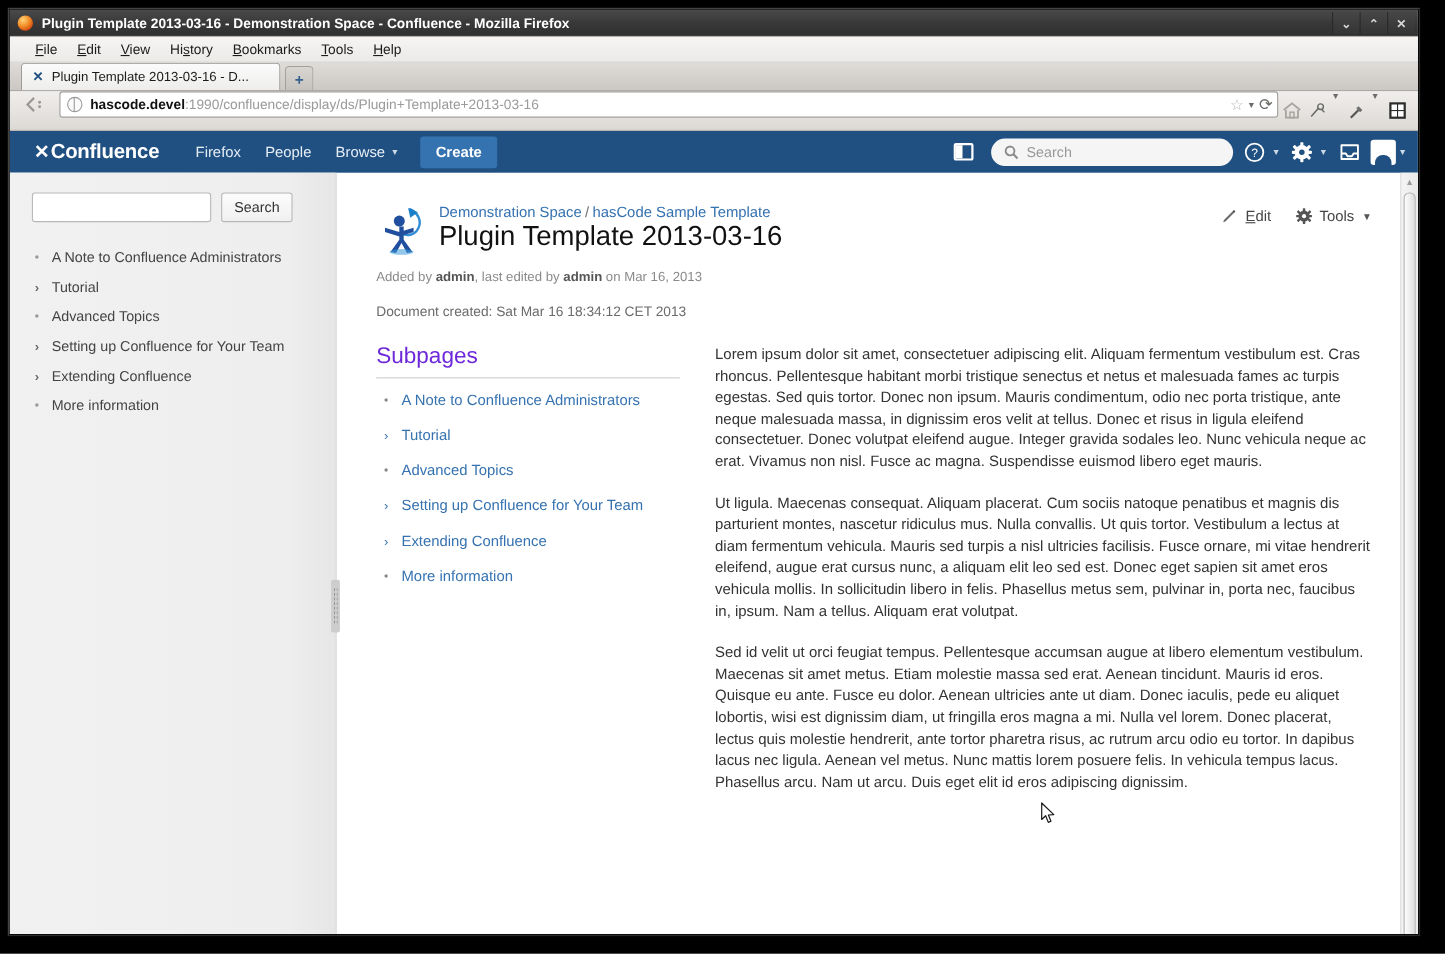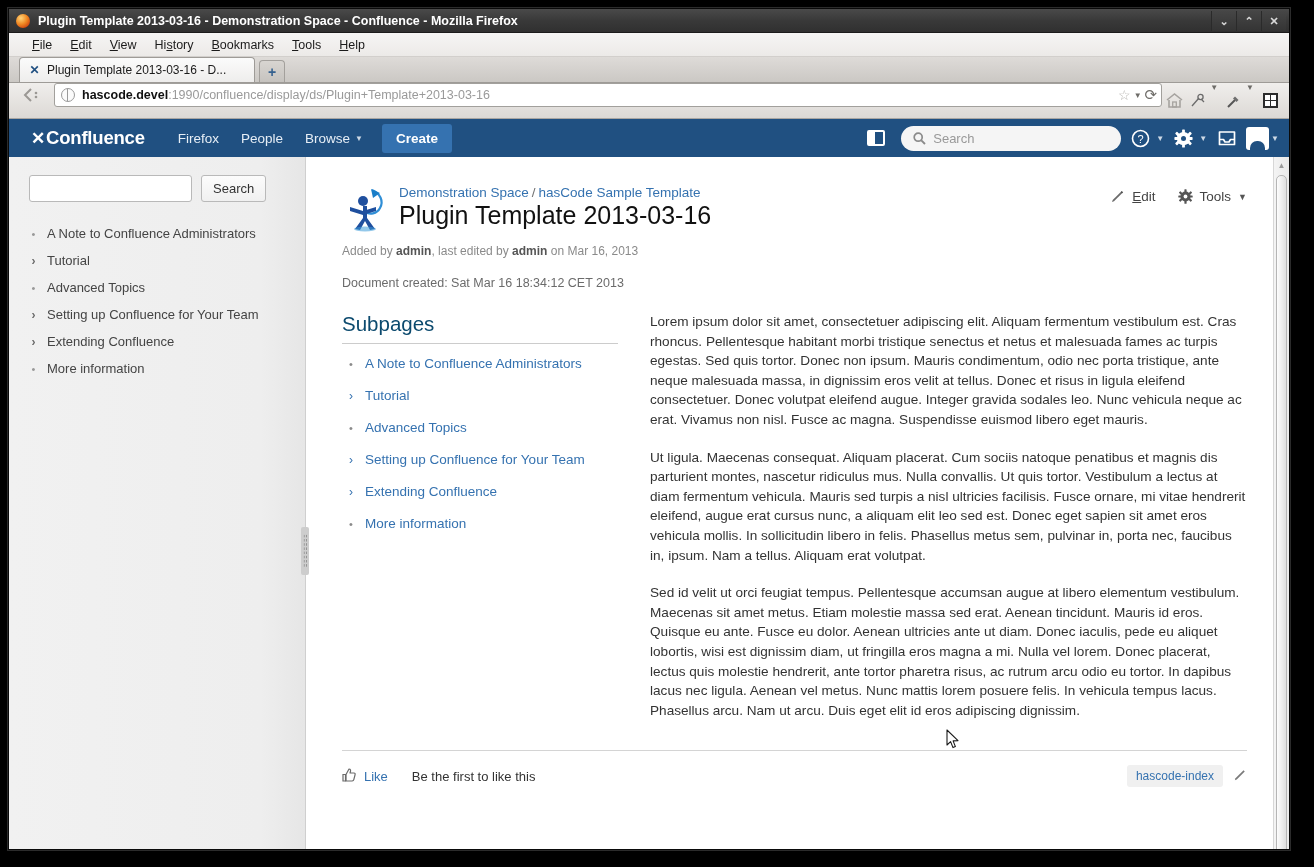--- a/index.html
+++ b/index.html
@@ -252,21 +252,21 @@
     font-size:22px; font-weight:normal; color:#111;
     margin:30px 0 0 0; padding-bottom:8px;
     border-bottom:1px solid #cccccc;
   }
   #doc-created { font-size:12.5px; color:#6b6b6b; margin:18px 0 0 0; }
 
   #cols { display:flex; margin-top:22px; gap:32px; }
   #col-left { width:276px; flex:none; }
   #col-right { flex:1; min-width:0; }
   h3.sub {
-    font-size:20.5px; font-weight:normal; color:#0c4a6e;
+    font-size:20.5px; font-weight:normal; color:#6d28d9;
     margin:0 0 4px 0; padding-bottom:7px;
     border-bottom:1px solid #cccccc;
   }
   .sub-item {
     display:flex; align-items:flex-start; gap:10px;
     font-size:13.5px; padding:8px 0 7px 5px;
   }
   .sub-item .mk { width:8px; flex:none; text-align:center; color:#8a8a8a; font-size:11px; line-height:17px; }
   .sub-item .mk.chev { color:#3572b0; font-size:12px; }
   .sub-item a { color:#3572b0; text-decoration:none; }
@@ -585,40 +585,20 @@
               <a href="#">More information</a>
             </div>
           </div>
           <div id="col-right">
             <p class="body">Lorem ipsum dolor sit amet, consectetuer adipiscing elit. Aliquam fermentum vestibulum est. Cras rhoncus. Pellentesque habitant morbi tristique senectus et netus et malesuada fames ac turpis egestas. Sed quis tortor. Donec non ipsum. Mauris condimentum, odio nec porta tristique, ante neque malesuada massa, in dignissim eros velit at tellus. Donec et risus in ligula eleifend consectetuer. Donec volutpat eleifend augue. Integer gravida sodales leo. Nunc vehicula neque ac erat. Vivamus non nisl. Fusce ac magna. Suspendisse euismod libero eget mauris.</p>
             <p class="body">Ut ligula. Maecenas consequat. Aliquam placerat. Cum sociis natoque penatibus et magnis dis parturient montes, nascetur ridiculus mus. Nulla convallis. Ut quis tortor. Vestibulum a lectus at diam fermentum vehicula. Mauris sed turpis a nisl ultricies facilisis. Fusce ornare, mi vitae hendrerit eleifend, augue erat cursus nunc, a aliquam elit leo sed est. Donec eget sapien sit amet eros vehicula mollis. In sollicitudin libero in felis. Phasellus metus sem, pulvinar in, porta nec, faucibus in, ipsum. Nam a tellus. Aliquam erat volutpat.</p>
             <p class="body">Sed id velit ut orci feugiat tempus. Pellentesque accumsan augue at libero elementum vestibulum. Maecenas sit amet metus. Etiam molestie massa sed erat. Aenean tincidunt. Mauris id eros. Quisque eu ante. Fusce eu dolor. Aenean ultricies ante ut diam. Donec iaculis, pede eu aliquet lobortis, wisi est dignissim diam, ut fringilla eros magna a mi. Nulla vel lorem. Donec placerat, lectus quis molestie hendrerit, ante tortor pharetra risus, ac rutrum arcu odio eu tortor. In dapibus lacus nec ligula. Aenean vel metus. Nunc mattis lorem posuere felis. In vehicula tempus lacus. Phasellus arcu. Nam ut arcu. Duis eget elit id eros adipiscing dignissim.</p>
           </div>
         </div>
 
-        <div id="footer">
-          <span id="like">
-            <span class="thumb">
-              <svg width="14" height="14" viewBox="0 0 14 14">
-                <path d="M1 6.5 L3.5 6.5 L3.5 13 L1 13 Z" fill="none" stroke="#6b6b6b" stroke-width="1.2"></path>
-                <path d="M4 6.5 L7 1 C8.6 1 8.9 2.3 8.3 4 L8 5 L12 5 C13 5 13.4 5.9 13 7 L11.8 11.7 C11.6 12.6 11 13 10.2 13 L4 13 Z" fill="none" stroke="#6b6b6b" stroke-width="1.2" stroke-linejoin="round"></path>
-              </svg>
-            </span>
-            <span>Like</span>
-          </span>
-          <span id="like-text">Be the first to like this</span>
-          <span id="labels">
-            <span class="label-tag">hascode-index</span>
-            <span id="label-edit">
-              <svg width="14" height="14" viewBox="0 0 15 15">
-                <path d="M2 13 L4 12.3 L12.6 3.7 L11.3 2.4 L2.7 11 Z" fill="#7a7a7a"></path>
-              </svg>
-            </span>
-          </span>
-        </div>
 
       </div>
 
       <div id="pagescroll">
         <div class="up">▲</div>
         <div class="thumb"></div>
       </div>
     </div>
 
     <span id="cursor">

